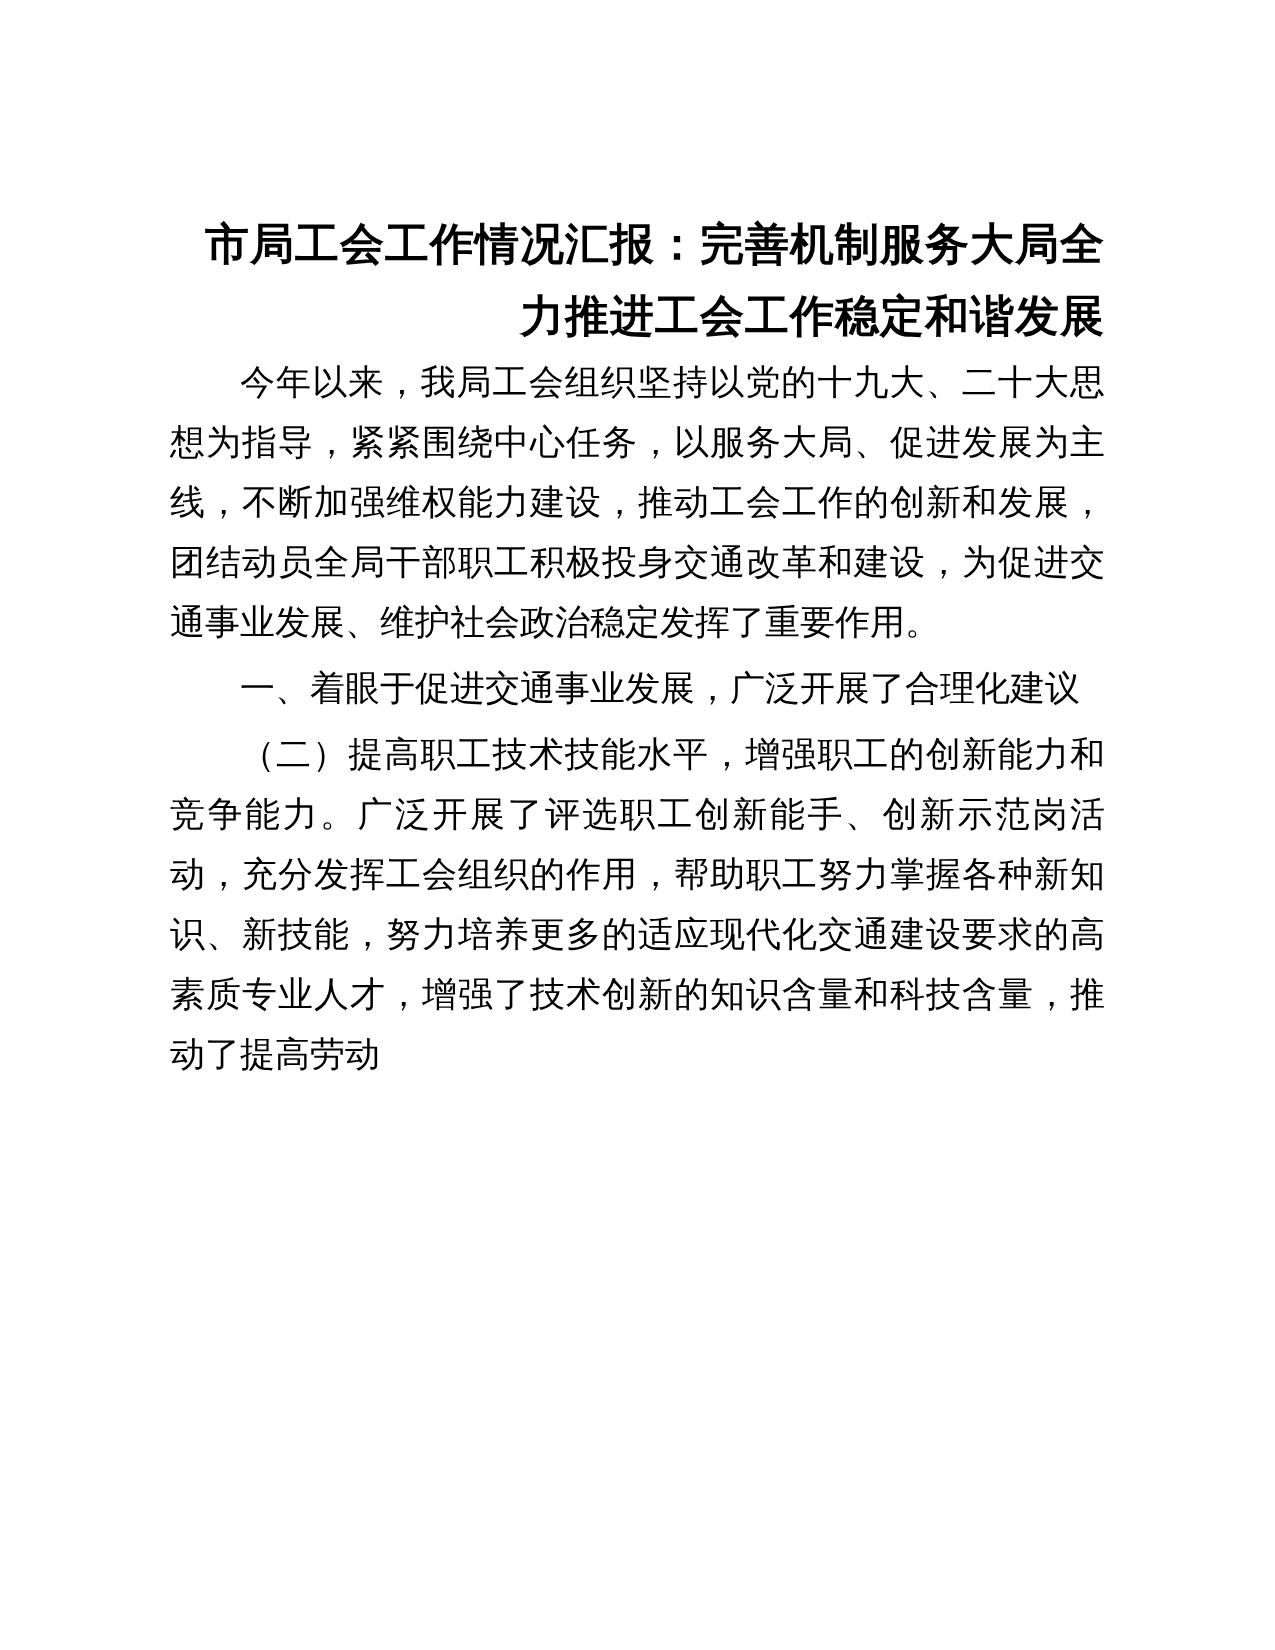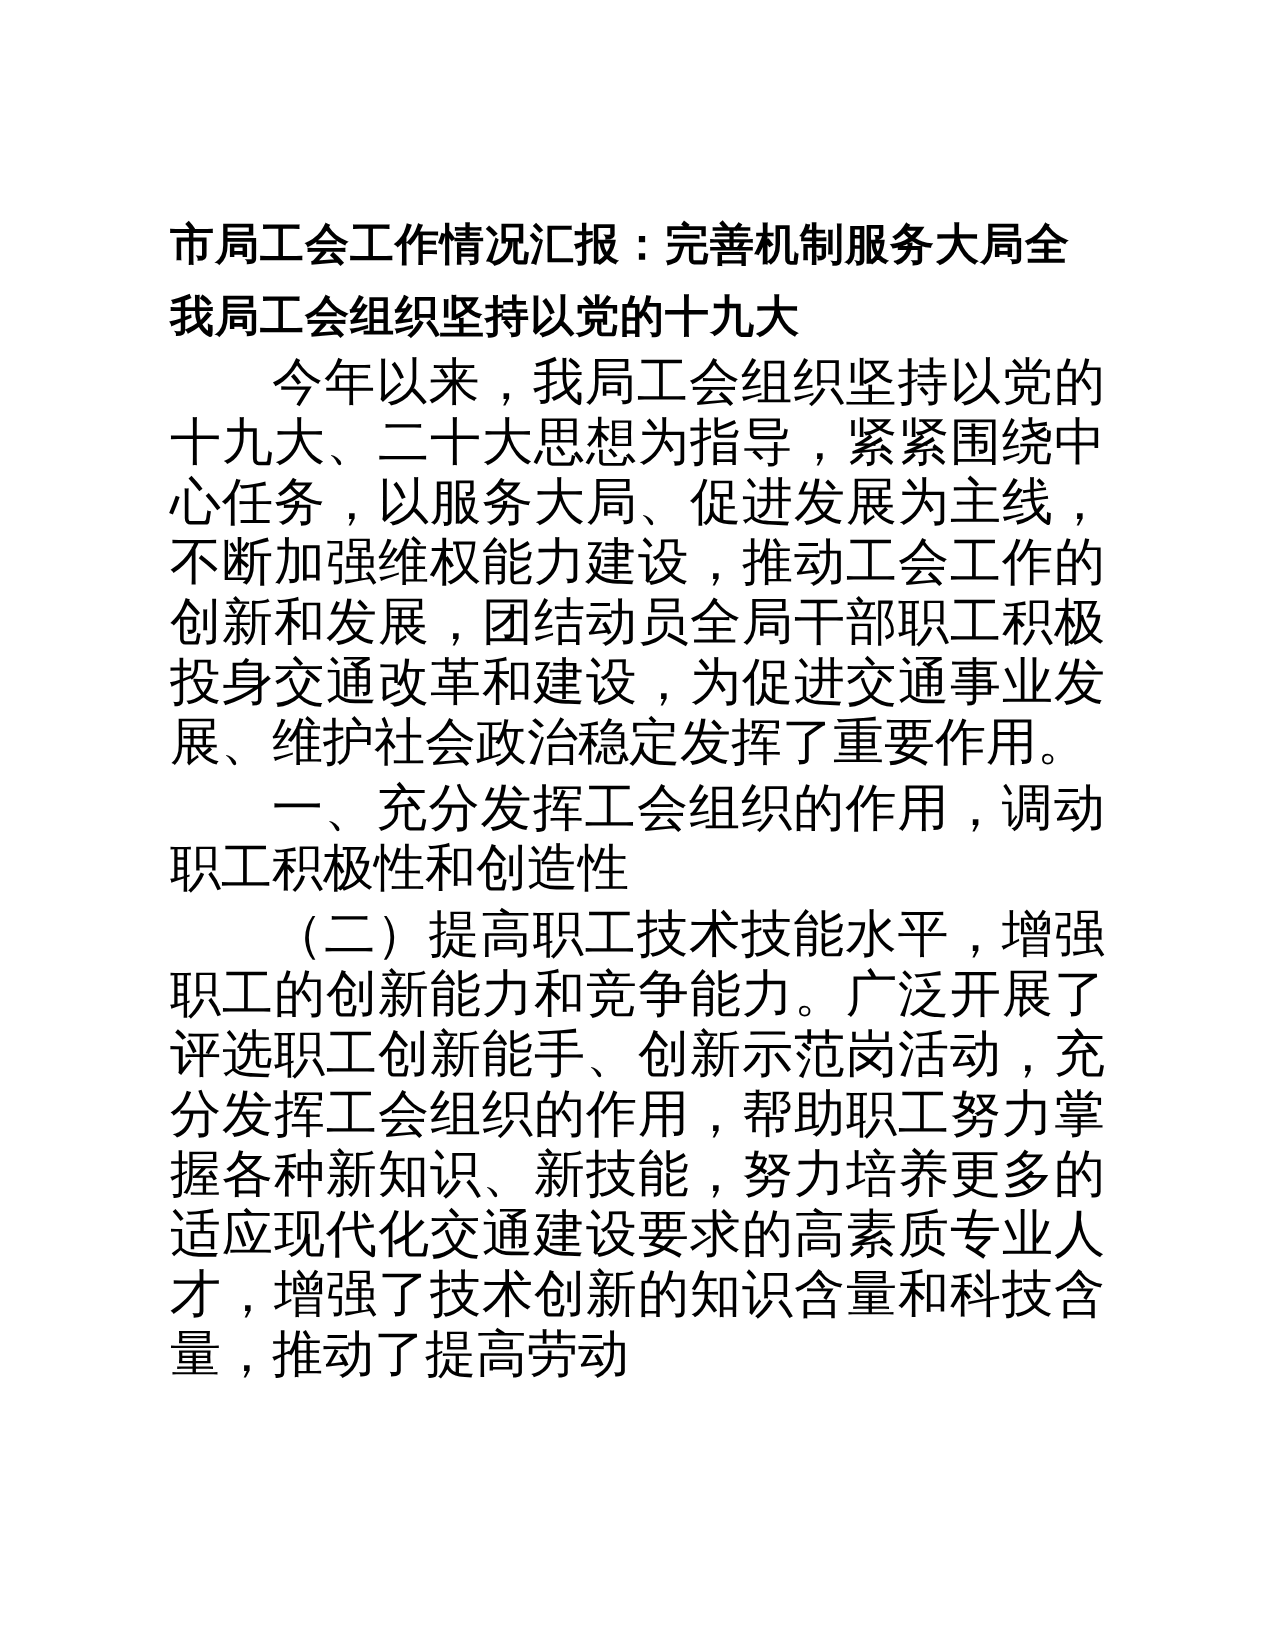--- a/index.html
+++ b/index.html
@@ -18,44 +18,44 @@
   .page {
     position: absolute;
     left: 170px;
     top: 208px;
     width: 935px;
   }
   .doc-title {
     font-size: 44px;
     font-weight: 700;
     line-height: 72px;
-    text-align: left;
+    text-align: right;
     letter-spacing: 1px;
     margin: 0 0 0 0;
   }
   .para {
-    font-size: 51px;
+    font-size: 35px;
     line-height: 60px;
     text-align: justify;
     text-justify: inter-ideograph;
     text-indent: 2em;
     margin: 0 0 6px 0;
     word-break: break-all;
   }
 </style>
 </head>
 <body style="background: rgb(255, 255, 255); color: rgb(0, 0, 0);">
 
 <div class="page">
 
   <h1 class="doc-title">
     <span>市局工会工作情况汇报：完善机制服务大局全</span><br>
-    <span>我局工会组织坚持以党的十九大</span>
+    <span>力推进工会工作稳定和谐发展</span>
   </h1>
 
   <p class="para">今年以来，我局工会组织坚持以党的十九大、二十大思想为指导，紧紧围绕中心任务，以服务大局、促进发展为主线，不断加强维权能力建设，推动工会工作的创新和发展，团结动员全局干部职工积极投身交通改革和建设，为促进交通事业发展、维护社会政治稳定发挥了重要作用。</p>
 
-  <p class="para">一、充分发挥工会组织的作用，调动职工积极性和创造性</p>
+  <p class="para">一、着眼于促进交通事业发展，广泛开展了合理化建议</p>
 
 
   <p class="para">（二）提高职工技术技能水平，增强职工的创新能力和竞争能力。广泛开展了评选职工创新能手、创新示范岗活动，充分发挥工会组织的作用，帮助职工努力掌握各种新知识、新技能，努力培养更多的适应现代化交通建设要求的高素质专业人才，增强了技术创新的知识含量和科技含量，推动了提高劳动</p>
 
 </div>
 
 </body></html>

